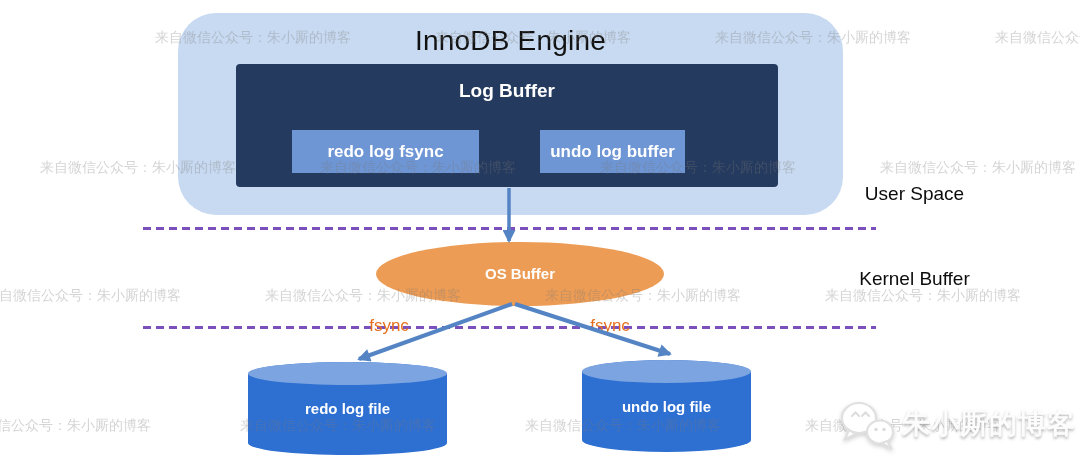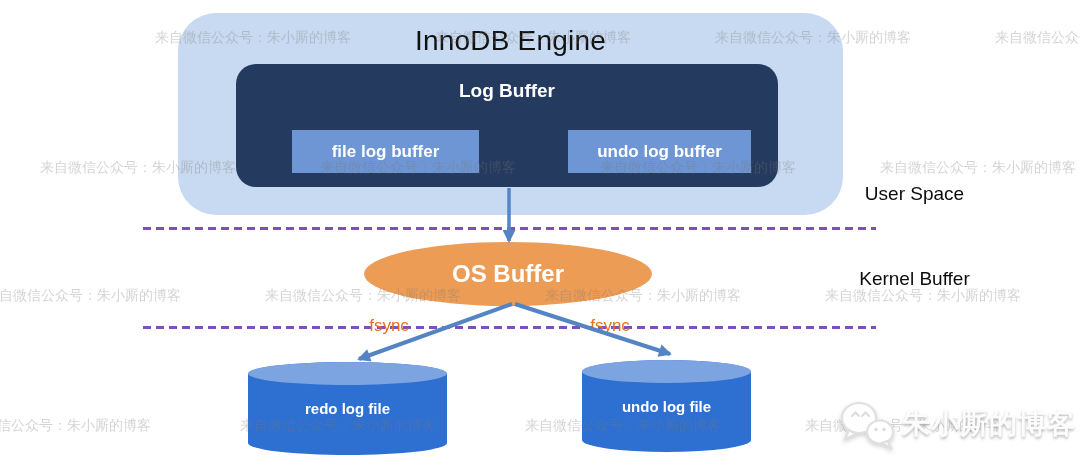--- a/index.html
+++ b/index.html
@@ -11,50 +11,50 @@
   .innodb-box{
     position:absolute;left:178px;top:13px;width:665px;height:202px;
     background:var(--c-container-fill,#c8daf1);border-radius:38px;z-index:1;
   }
   .innodb-title{
     position:absolute;top:12px;left:0;width:100%;text-align:center;
     font-size:28px;font-weight:500;color:var(--c-title-text,#111);letter-spacing:.2px;
   }
   .navy{
     position:absolute;left:58px;top:51px;width:542px;height:123px;
-    background:var(--c-log-buffer-fill,#243a5e);border-radius:20px;
+    background:var(--c-log-buffer-fill,#243a5e);border-radius:4px;
   }
   .navy-title{
     position:absolute;top:16px;left:0;width:100%;text-align:center;
     font-size:19px;font-weight:600;color:#fff;
   }
   .bufbox{
     position:absolute;top:66px;height:43px;background:var(--c-buffer-box-fill,#6e95d4);
     color:#fff;font-size:17px;font-weight:600;text-align:center;line-height:43px;
   }
   .bufbox.redo{left:56px;width:187px;}
-  .bufbox.undo{left:304px;width:183px;margin-left:28px;}
+  .bufbox.undo{left:304px;width:145px;}
   
   .dash{
     position:absolute;left:143px;width:733px;height:3px;z-index:1;
     background:repeating-linear-gradient(90deg,var(--c-divider-dash,#7b50bd) 0 8px,transparent 8px 13px);
   }
   .dash.d1{top:227px;}
   .dash.d2{top:326px;}
   .space-label{
     position:absolute;left:832px;width:165px;text-align:center;
     font-size:19px;color:#0c0c0c;z-index:1;
   }
   .space-label.user{top:183px;}
   .space-label.kernel{top:268px;}
   
   .osbuffer{
-    position:absolute;left:364px;top:242px;width:288px;height:64px;
+    position:absolute;left:376px;top:242px;width:288px;height:64px;
     background:var(--c-os-buffer-fill,#ec9c55);border-radius:50%;z-index:1;
-    color:#fff;font-size:24px;font-weight:700;text-align:center;line-height:64px;
+    color:#fff;font-size:15px;font-weight:700;text-align:center;line-height:64px;
   }
   .fsync{
     position:absolute;top:316px;width:52px;text-align:center;z-index:2;
     font-size:17px;font-weight:500;color:var(--c-fsync-text,#e5711f);
   }
   .fsync.left{left:363px;}
   .fsync.right{left:584px;}
   
   .cyl{position:absolute;z-index:1;}
   .cyl.left{left:248px;top:362px;width:199px;height:93px;}
@@ -91,21 +91,21 @@
 </style>
 </head>
 <body>
 
 <div id="stage">
 
   <div class="innodb-box">
     <div class="innodb-title">InnoDB Engine</div>
     <div class="navy">
       <div class="navy-title">Log Buffer</div>
-      <div class="bufbox redo">file log buffer</div>
+      <div class="bufbox redo">redo log fsync</div>
       <div class="bufbox undo">undo log buffer</div>
     </div>
   </div>
 
   <div class="dash d1"></div>
   <div class="dash d2"></div>
   <div class="space-label user">User Space</div>
   <div class="space-label kernel">Kernel Buffer</div>
 
   <div class="osbuffer">OS Buffer</div>

